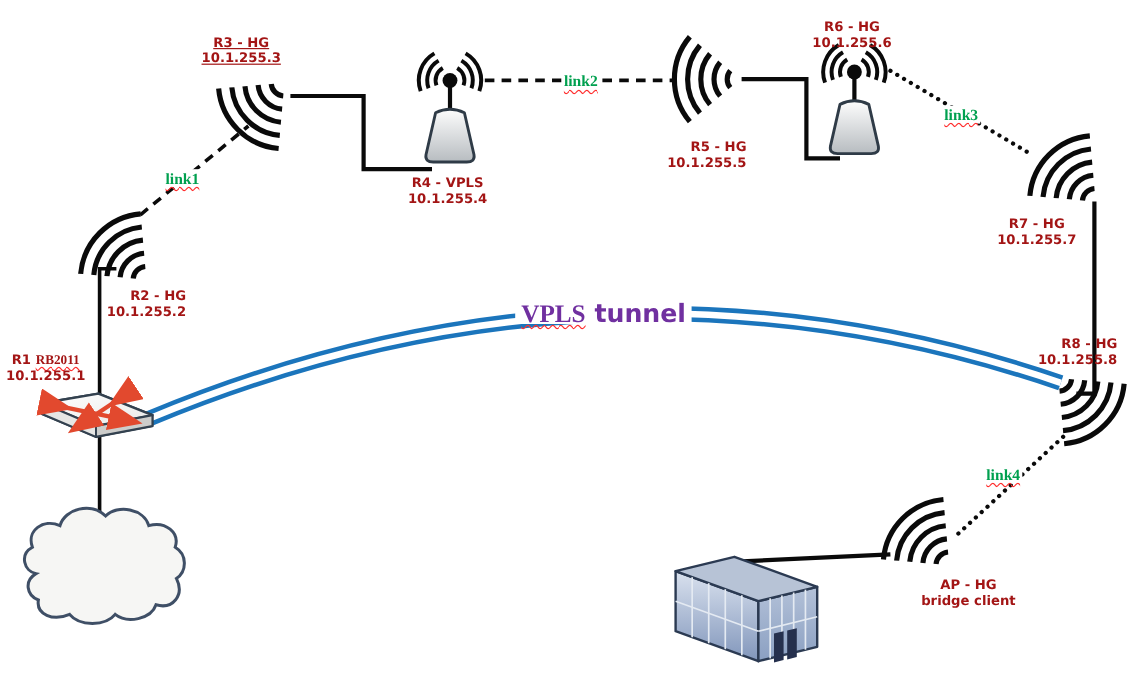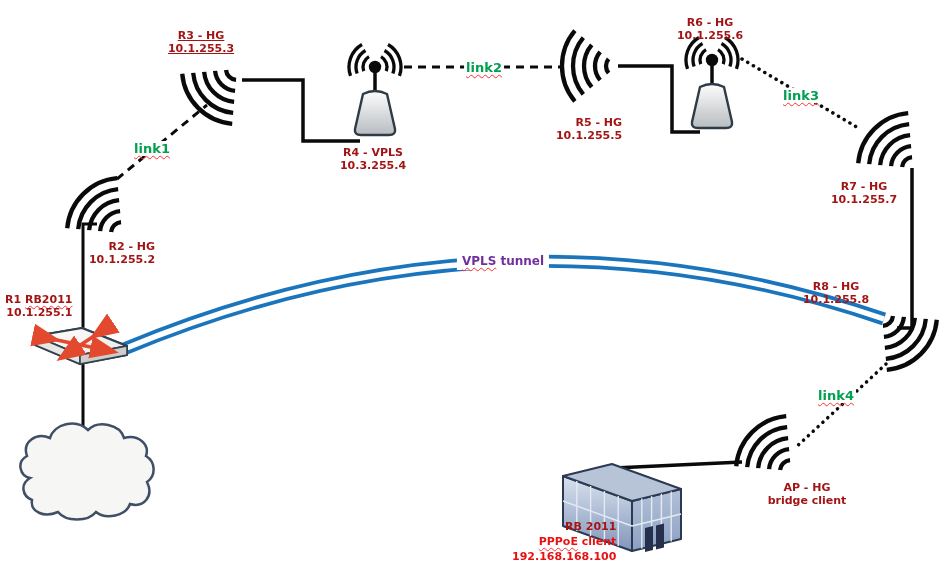--- a/index.html
+++ b/index.html
@@ -6,39 +6,40 @@
   #stage{
     position:relative;width:945px;height:570px;overflow:hidden;
     font-family:"DejaVu Sans","Liberation Sans",sans-serif;background:#ffffff;
   }
   #stage svg{position:absolute;left:0;top:0;}
   .lbl{
     position:absolute;font-weight:bold;font-size:11px;line-height:13px;
     color:var(--node-label,#a31515);text-align:center;white-space:nowrap;
   }
   .ctr{transform:translateX(-50%);}
-  .left{text-align:right;}
+  .left{text-align:center;}
   .svc{color:var(--service-label,#e81111);}
   .client-block{line-height:15px;}
   .link-lbl{
     position:absolute;font-weight:bold;font-size:13px;line-height:15px;
     color:var(--link-label,#00a04f);background:#fff;padding:0 2px;white-space:nowrap;
     transform:translateX(-50%);
   }
   .vpls-lbl{
-    position:absolute;font-weight:bold;font-size:12px;line-height:18px;
+    position:absolute;font-weight:bold;font-size:21px;line-height:18px;
     color:var(--tunnel-label,#7030a0);background:#fff;padding:0 5px;white-space:nowrap;
     transform:translateX(-50%);
   }
   .wavy{
     text-decoration-line:underline;
     text-decoration-style:wavy;
     text-decoration-color:var(--squiggle,#ff2e2e);
     text-decoration-thickness:1px;
     text-underline-offset:2px;
+    font-family:Liberation Serif, serif;
   }
 </style>
 </head>
 <body>
 
 <div id="stage">
 
   <svg width="945" height="570" viewBox="0 0 945 570">
     <defs>
 
@@ -154,64 +155,59 @@
     </g>
   </svg>
 
   <div class="lbl ctr" style="left:201px;top:29px;text-decoration:underline;">
     <div>R3 - HG</div>
     <div>10.1.255.3</div>
   </div>
 
   <div class="lbl ctr" style="left:373px;top:146px;">
     <div>R4 - VPLS</div>
-    <div>10.3.255.4</div>
+    <div>10.1.255.4</div>
   </div>
 
   <div class="lbl ctr" style="left:589px;top:116px;text-align:right;">
     <div>R5 - HG</div>
     <div>10.1.255.5</div>
   </div>
 
   <div class="lbl ctr" style="left:710px;top:16px;">
     <div>R6 - HG</div>
     <div>10.1.255.6</div>
   </div>
 
   <div class="lbl ctr" style="left:864px;top:180px;">
     <div>R7 - HG</div>
     <div>10.1.255.7</div>
   </div>
 
-  <div class="lbl ctr" style="left:836px;top:280px;">
+  <div class="lbl ctr" style="left:898px;top:280px;text-align:right;">
     <div>R8 - HG</div>
     <div>10.1.255.8</div>
   </div>
 
   <div class="lbl ctr" style="left:122px;top:240px;text-align:right;">
     <div>R2 - HG</div>
     <div>10.1.255.2</div>
   </div>
 
   <div class="lbl left" style="left:5px;top:293px;">
     <div><span>R1</span>&nbsp;<span class="wavy">RB2011</span></div>
     <div>10.1.255.1</div>
   </div>
 
 
   <div class="lbl ctr" style="left:807px;top:481px;">
     <div>AP - HG</div>
     <div>bridge client</div>
   </div>
 
-  <div class="lbl left client-block" style="left:512px;top:519px;">
-    <div>RB 2011</div>
-    <div class="svc"><span class="wavy">PPPoE</span><span> client</span></div>
-    <div class="svc">192.168.168.100</div>
-  </div>
 
   <div class="link-lbl wavy" style="left:152px;top:141px;">link1</div>
   <div class="link-lbl wavy" style="left:484px;top:60px;">link2</div>
   <div class="link-lbl wavy" style="left:801px;top:88px;">link3</div>
   <div class="link-lbl wavy" style="left:836px;top:388px;">link4</div>
 
   <div class="vpls-lbl" style="left:503px;top:252px;">
     <span class="wavy">VPLS</span><span> tunnel</span>
   </div>
 

